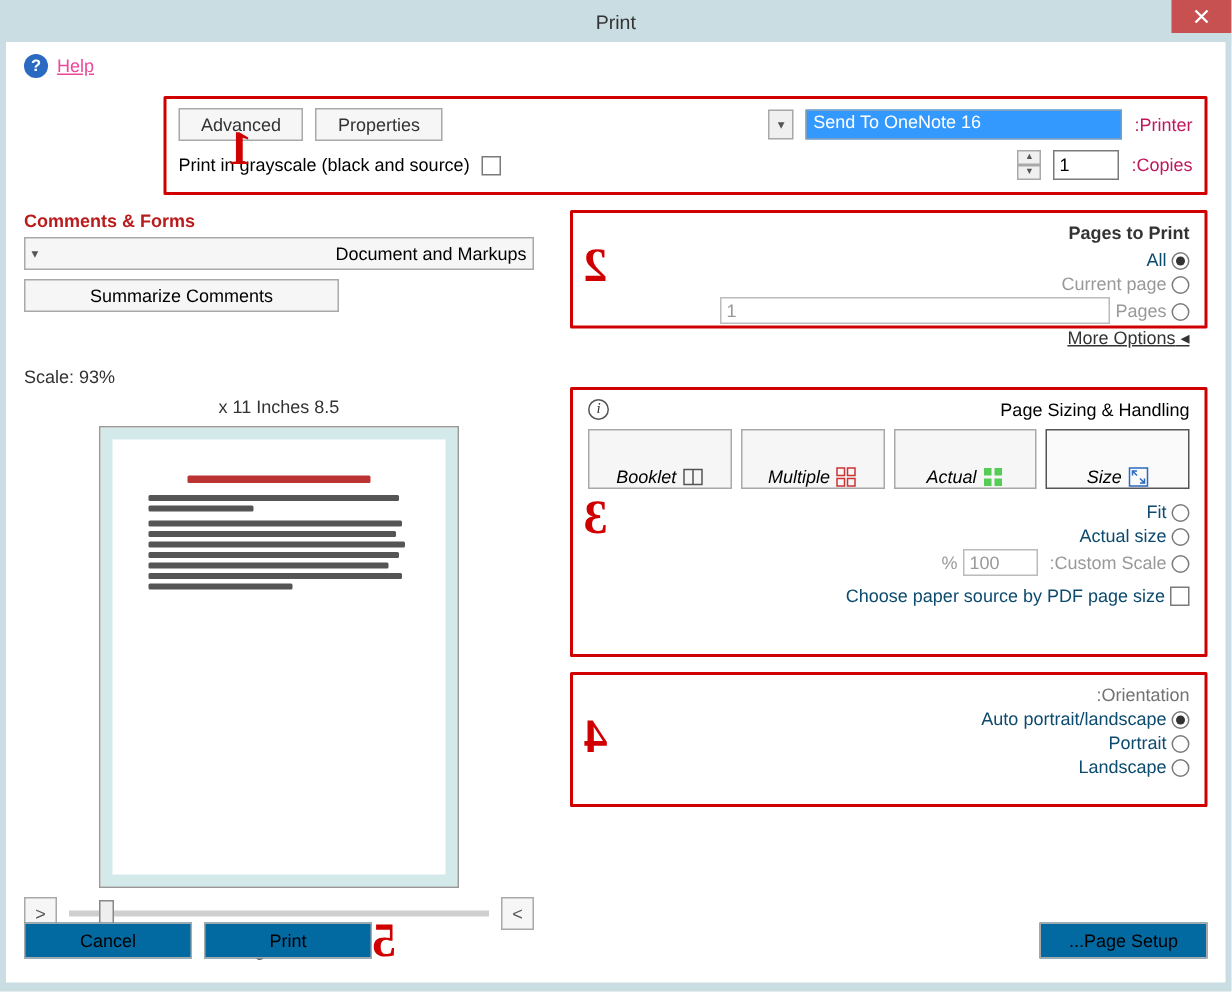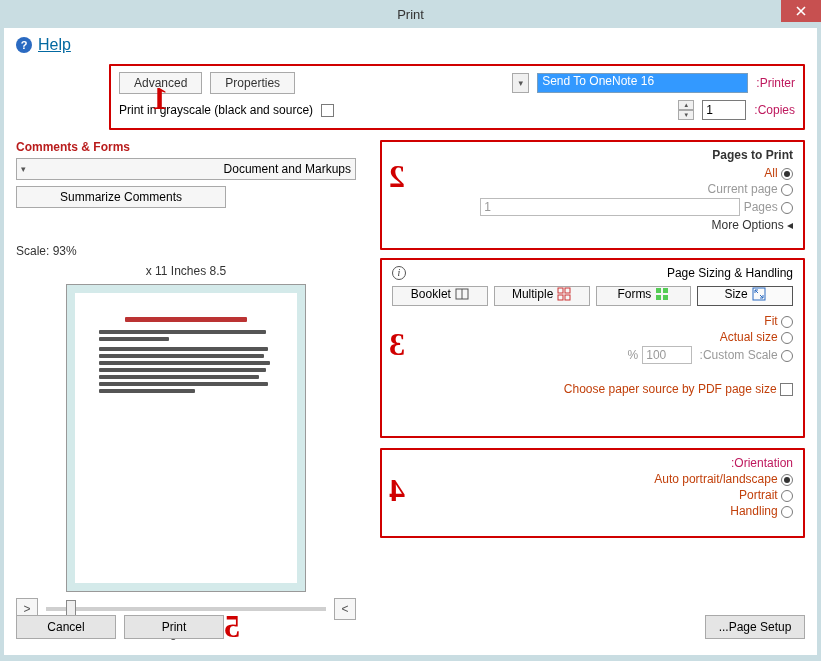--- a/index.html
+++ b/index.html
@@ -3,54 +3,54 @@
 <meta charset="utf-8">
 <style>
 * { box-sizing: border-box; margin: 0; padding: 0; font-family: "Segoe UI", Tahoma, sans-serif; font-size: 12px; }
 body { background: #c9dde2; width: 821px; height: 661px; direction: rtl; overflow: hidden; }
 
 .titlebar { height: 28px; background: #c9dde2; display: flex; align-items: center; position: relative; }
 .titlebar .title { position: absolute; left: 50%; transform: translateX(-50%); color: #333; font-size: 13px; }
 .close-btn { width: 40px; height: 22px; background: #c75050; position: absolute; right: 0; top: 0; display: flex; align-items: center; justify-content: center; color: #fff; font-size: 12px; }
 
 .content { background: #fff; margin: 0 4px 4px 4px; height: 627px; padding: 10px 12px 10px 12px; position: relative; }
-.help-link { color: #0369a1; text-decoration: underline; font-size: 16px; }
+.help-link { color: #ec4899; text-decoration: underline; font-size: 12px; }
 .help-icon { display: inline-block; width: 16px; height: 16px; border-radius: 50%; background: #2a6ac1; color: #fff; text-align: center; line-height: 16px; font-size: 11px; font-weight: bold; }
 
 .redbox { border: 2px solid #d00000; padding: 6px 8px; border-radius: 1px; }
 .bignum { font-family: Georgia, serif; font-weight: bold; color: #d00000; font-size: 32px; }
 
 .box1 { position: absolute; top: 36px; right: 12px; left: 105px; height: 66px; }
 .num1 { position: absolute; top: 52px; left: 148px; transform: scaleX(-1); }
 .box1 .row { display: flex; align-items: center; gap: 8px; margin-bottom: 6px; }
 .label-strong { color: #be185d; }
 .printer-select { flex: 1; height: 20px; border: 1px solid #7a9ebd; background: #3399ff; color: #fff; padding: 0 4px; text-align: left; max-width: 310px; }
 .dd-btn { width: 17px; height: 20px; border: 1px solid #a9a9a9; background: #f0f0f0; display: flex; align-items: center; justify-content: center; font-size: 9px; color: #555; }
 .btn { height: 22px; border: 1px solid #a9a9a9; background: #f6f6f6; padding: 0 14px; font-size: 12px; color: #333; cursor: default; }
 .copies-input { width: 44px; height: 20px; border: 1px solid #7a7a7a; background: #fff; padding: 0 3px; text-align: left; }
 .spinner { display: inline-flex; flex-direction: column; height: 20px; }
 .spinner div { width: 16px; height: 10px; border: 1px solid #a9a9a9; background: #f0f0f0; font-size: 7px; text-align: center; line-height: 8px; color: #555; }
 .checkbox { width: 13px; height: 13px; border: 1px solid #7a7a7a; background: #fff; display: inline-block; vertical-align: middle; }
 
-.box2 { position: absolute; top: 112px; right: 12px; width: 425px; height: 110px; padding: 6px 10px; }
+.box2 { position: absolute; top: 112px; right: 12px; width: 425px; height: 79px; padding: 6px 10px; }
 .num2 { position: absolute; top: 130px; left: 385px; transform: scaleX(-1); }
 .box2 .heading { font-weight: bold; color: #333; margin-bottom: 4px; }
 .radio { width: 12px; height: 12px; border: 1px solid #7a7a7a; border-radius: 50%; display: inline-block; vertical-align: middle; position: relative; }
 .radio.sel::after { content: ''; width: 6px; height: 6px; background: #333; border-radius: 50%; position: absolute; top: 2px; left: 2px; }
-.opt { margin: 2px 0; color: #c2410c; }
+.opt { margin: 2px 0; color: #0c4a6e; }
 .opt.dim { color: #999; }
 .pages-input { width: 260px; height: 18px; border: 1px solid #bbb; background: #fff; padding: 0 3px; text-align: left; color: #999; }
-.more { margin-top: 0; font-size: 12px; color: #333; }
+.more { margin-top: 0; font-size: 12px; color: #333; text-decoration: underline; }
 
 .box3 { position: absolute; top: 230px; right: 12px; width: 425px; height: 180px; padding: 6px 10px; }
 .num3 { position: absolute; top: 298px; left: 385px; transform: scaleX(-1); }
 .flexhead { display: flex; justify-content: space-between; align-items: center; }
 .info-icon { width: 14px; height: 14px; border: 1px solid #555; border-radius: 50%; text-align: center; line-height: 12px; font-size: 10px; color: #333; font-style: italic; font-family: serif; }
 .btnrow { display: flex; gap: 6px; margin: 6px 0 8px 0; }
-.sizebtn { flex: 1; height: 20px; border: 1px solid #a9a9a9; background: #f6f6f6; display: flex; align-items: flex-start; justify-content: center; gap: 4px; font-size: 12px; }
+.sizebtn { flex: 1; height: 40px; border: 1px solid #a9a9a9; background: #f6f6f6; display: flex; align-items: flex-end; justify-content: center; gap: 4px; font-size: 12px; font-style: italic; }
 .sizebtn.active { border: 1px solid #555; background: #fafafa; }
 .icon-sq { width: 14px; height: 14px; display: inline-block; }
 .scale-input { width: 50px; height: 18px; border: 1px solid #bbb; background: #fff; padding: 0 3px; text-align: left; color: #999; margin: 0 4px; }
 
 .box4 { position: absolute; top: 420px; right: 12px; width: 425px; height: 90px; padding: 6px 10px; }
 .num4 { position: absolute; top: 444px; left: 385px; transform: scaleX(-1); }
 
 .rightcol { position: absolute; top: 112px; left: 12px; width: 340px; }
 .heading2 { font-weight: bold; color: #b91c1c; margin-bottom: 4px; text-align: left; }
 .doc-select { width: 100%; height: 22px; border: 1px solid #a9a9a9; background: #f6f6f6; display: flex; align-items: center; justify-content: space-between; padding: 0 4px; text-align: left; }
@@ -62,21 +62,21 @@
 .page { position: absolute; top: 18px; left: 18px; right: 18px; bottom: 18px; background: #fff; direction: ltr; padding: 14px 14px 14px 14px; }
 .page .pline { height: 4px; margin: 3px 0; border-radius: 1px; }
 
 .navrow { display: flex; align-items: center; gap: 8px; margin-top: 6px; }
 .navbtn { width: 22px; height: 22px; border: 1px solid #a9a9a9; background: #f6f6f6; text-align: center; line-height: 20px; color: #555; }
 .slider { flex: 1; height: 4px; background: #cfcfcf; position: relative; }
 .slider-thumb { width: 10px; height: 18px; background: #eee; border: 1px solid #888; position: absolute; top: -7px; left: 20px; }
 .pagecount { text-align: center; margin-top: 6px; color: #333; }
 
 .bottombar { position: absolute; bottom: 10px; right: 12px; left: 12px; display: flex; justify-content: space-between; align-items: center; }
-.btn-wide { width: 100px; height: 24px; border: 1px solid #a9a9a9; background: #e5e5e5; text-align: center; line-height: 22px; }
+.btn-wide { width: 112px; height: 24px; border: 1px solid #a9a9a9; background: #0369a1; text-align: center; line-height: 22px; }
 .num5 { font-family: Georgia, serif; font-weight: bold; color: #d00000; font-size: 32px; transform: scaleX(-1); margin-right: 8px; }
 
 svg { display: block; }
 </style>
 </head>
 <body>
 
 <div class="titlebar">
   <span class="title">Print</span>
   <div class="close-btn">
@@ -140,21 +140,21 @@
           </svg>
         <span>Size</span>
       </div>
       <div class="sizebtn">
         <svg class="icon-sq" viewBox="0 0 14 14">
             <rect x="1" y="1" width="5" height="5" fill="#5c5"></rect>
             <rect x="8" y="1" width="5" height="5" fill="#5c5"></rect>
             <rect x="1" y="8" width="5" height="5" fill="#5c5"></rect>
             <rect x="8" y="8" width="5" height="5" fill="#5c5"></rect>
           </svg>
-        <span>Forms</span>
+        <span>Actual</span>
       </div>
       <div class="sizebtn">
         <svg class="icon-sq" viewBox="0 0 14 14">
             <rect x="1" y="1" width="5" height="5" fill="none" stroke="#c33"></rect>
             <rect x="8" y="1" width="5" height="5" fill="none" stroke="#c33"></rect>
             <rect x="1" y="8" width="5" height="5" fill="none" stroke="#c33"></rect>
             <rect x="8" y="8" width="5" height="5" fill="none" stroke="#c33"></rect>
           </svg>
         <span>Multiple</span>
       </div>
@@ -164,29 +164,29 @@
             <line x1="7" y1="2" x2="7" y2="12" stroke="#555"></line>
           </svg>
         <span>Booklet</span>
       </div>
     </div>
     <div class="opt"><span class="radio"></span> <span>Fit</span></div>
     <div class="opt"><span class="radio"></span> <span>Actual size</span></div>
     <div class="opt dim"><span class="radio"></span> <span>Custom Scale:</span>
       <input class="scale-input" value="100" style=""><span>%</span>
     </div>
-    <div class="opt" style="margin-top:18px;"><span class="checkbox"></span> <span>Choose paper source by PDF page size</span></div>
+    <div class="opt" style="margin-top:6px;"><span class="checkbox"></span> <span>Choose paper source by PDF page size</span></div>
   </div>
   <span class="bignum num3">3</span>
 
   <div class="redbox box4">
-    <div style="color:#be185d;margin-bottom:0;">Orientation:</div>
+    <div style="color:#737373;margin-bottom:0;">Orientation:</div>
     <div class="opt"><span class="radio sel"></span> <span>Auto portrait/landscape</span></div>
     <div class="opt"><span class="radio"></span> <span>Portrait</span></div>
-    <div class="opt"><span class="radio"></span> <span>Handling</span></div>
+    <div class="opt"><span class="radio"></span> <span>Landscape</span></div>
   </div>
   <span class="bignum num4">4</span>
 
   <div class="rightcol">
     <div class="heading2">Comments &amp; Forms</div>
     <div class="doc-select">
       <span>Document and Markups</span>
       <span style="font-size:9px;color:#555;">▾</span>
     </div>
     <div class="sum-btn">Summarize Comments</div>

